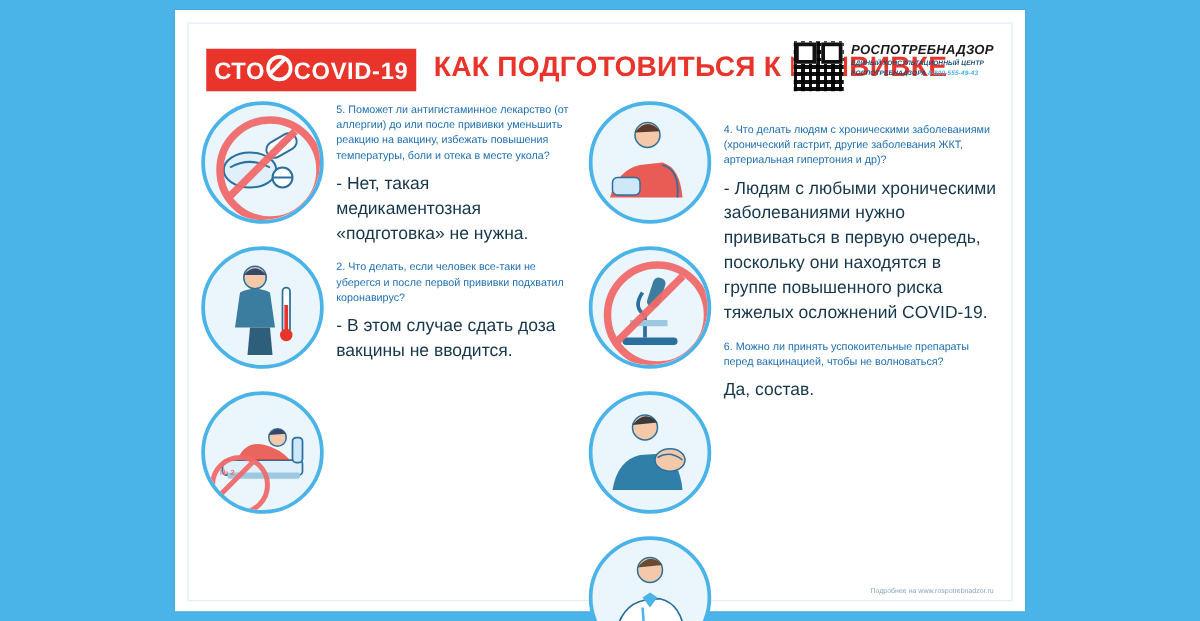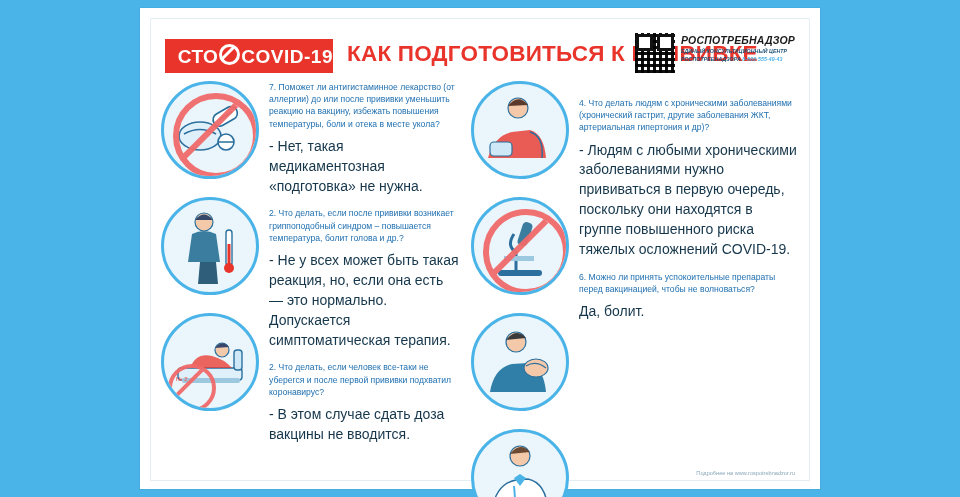--- a/index.html
+++ b/index.html
@@ -41,21 +41,21 @@
   }
   .stop-badge {
     position: absolute;
     left: 14px;
     top: 20px;
     width: 168px;
     height: 34px;
     background: #e8342a;
     display: flex;
     align-items: center;
-    justify-content: flex-end;
+    justify-content: center;
   }
   .stop-badge .txt {
     color: #ffffff;
     font-weight: bold;
     font-size: 19px;
     letter-spacing: 0.5px;
     font-family: "Liberation Sans", sans-serif;
   }
   .stop-badge .sign {
     display: inline-block;
@@ -293,26 +293,22 @@
             <path d="M51 32 q7 -9 14 -1" fill="#35486b"></path>
             <rect x="18" y="62" width="58" height="5" rx="2" fill="#9dc9e0"></rect>
           </svg>
           <div class="ban small"></div>
           <div class="ban-label">№ 2</div>
         </div>
       </div>
 
       <div class="col col-b">
         <div class="qa">
-          <p class="q">7. Поможет ли антигистаминное лекарство (от аллергии) до или после прививки уменьшить реакцию на вакцину, избежать повышения температуры, боли и отека в месте укола?</p>
+          <p class="q">5. Поможет ли антигистаминное лекарство (от аллергии) до или после прививки уменьшить реакцию на вакцину, избежать повышения температуры, боли и отека в месте укола?</p>
           <p class="a">- Нет, такая медикаментозная «подготовка» не нужна.</p>
-        </div>
-        <div class="qa">
-          <p class="q">2. Что делать, если после прививки возникает гриппоподобный синдром – повышается температура, болит голова и др.?</p>
-          <p class="a">- Не у всех может быть такая реакция, но, если она есть — это нормально. Допускается симптоматическая терапия.</p>
         </div>
         <div class="qa">
           <p class="q">2. Что делать, если человек все-таки не уберегся и после первой прививки подхватил коронавирус?</p>
           <p class="a">- В этом случае сдать доза вакцины не вводится.</p>
         </div>
       </div>
 
       <div class="col col-c">
 
         <div class="circle plain">
@@ -359,21 +355,21 @@
 
       <div class="col col-d">
         <div class="qa">
           <p class="q">4. Что делать людям с хроническими заболеваниями (хронический гастрит, другие заболевания ЖКТ, артериальная гипертония и др)?</p>
           <p class="a">- Людям с любыми хроническими заболеваниями нужно прививаться в первую очередь, поскольку они находятся в группе повышенного риска тяжелых осложнений COVID-19.</p>
         </div>
         <div class="qa">
         </div>
         <div class="qa">
           <p class="q">6. Можно ли принять успокоительные препараты перед вакцинацией, чтобы не волноваться?</p>
-          <p class="a">Да, болит.</p>
+          <p class="a">Да, состав.</p>
         </div>
       </div>
 
     </div>
 
     <div class="footnote">Подробнее на www.rospotrebnadzor.ru</div>
   </div>
 </div>
 
 </body></html>

